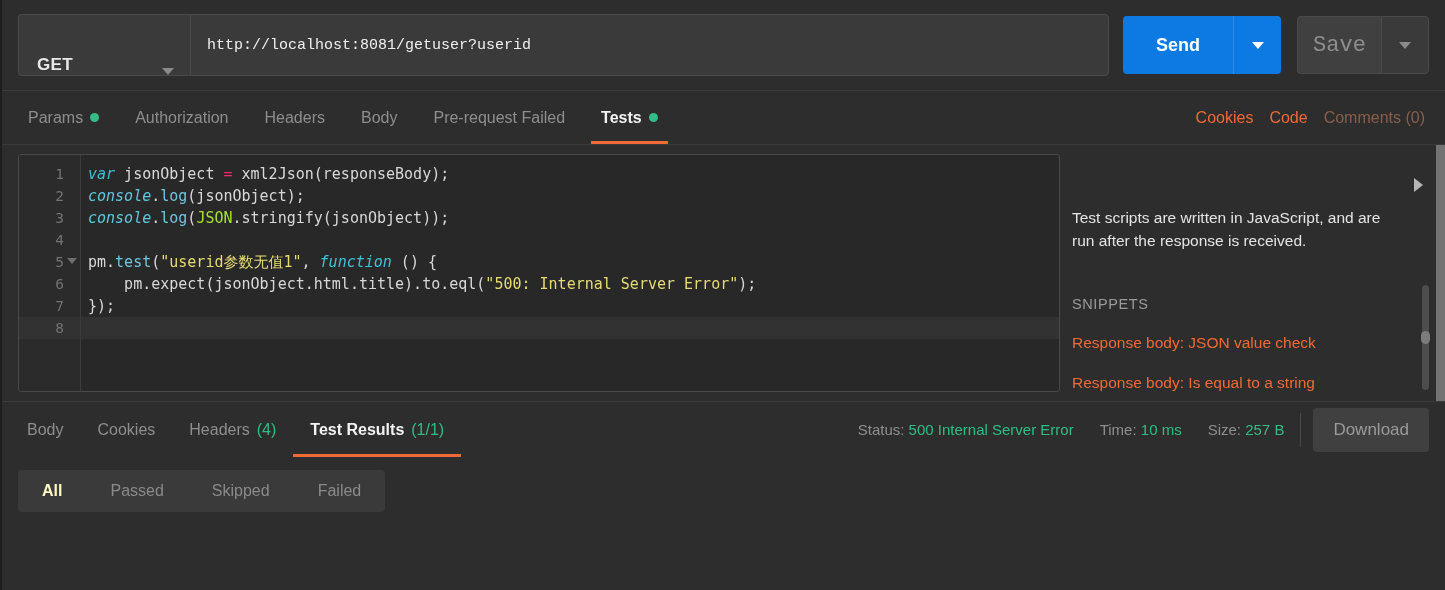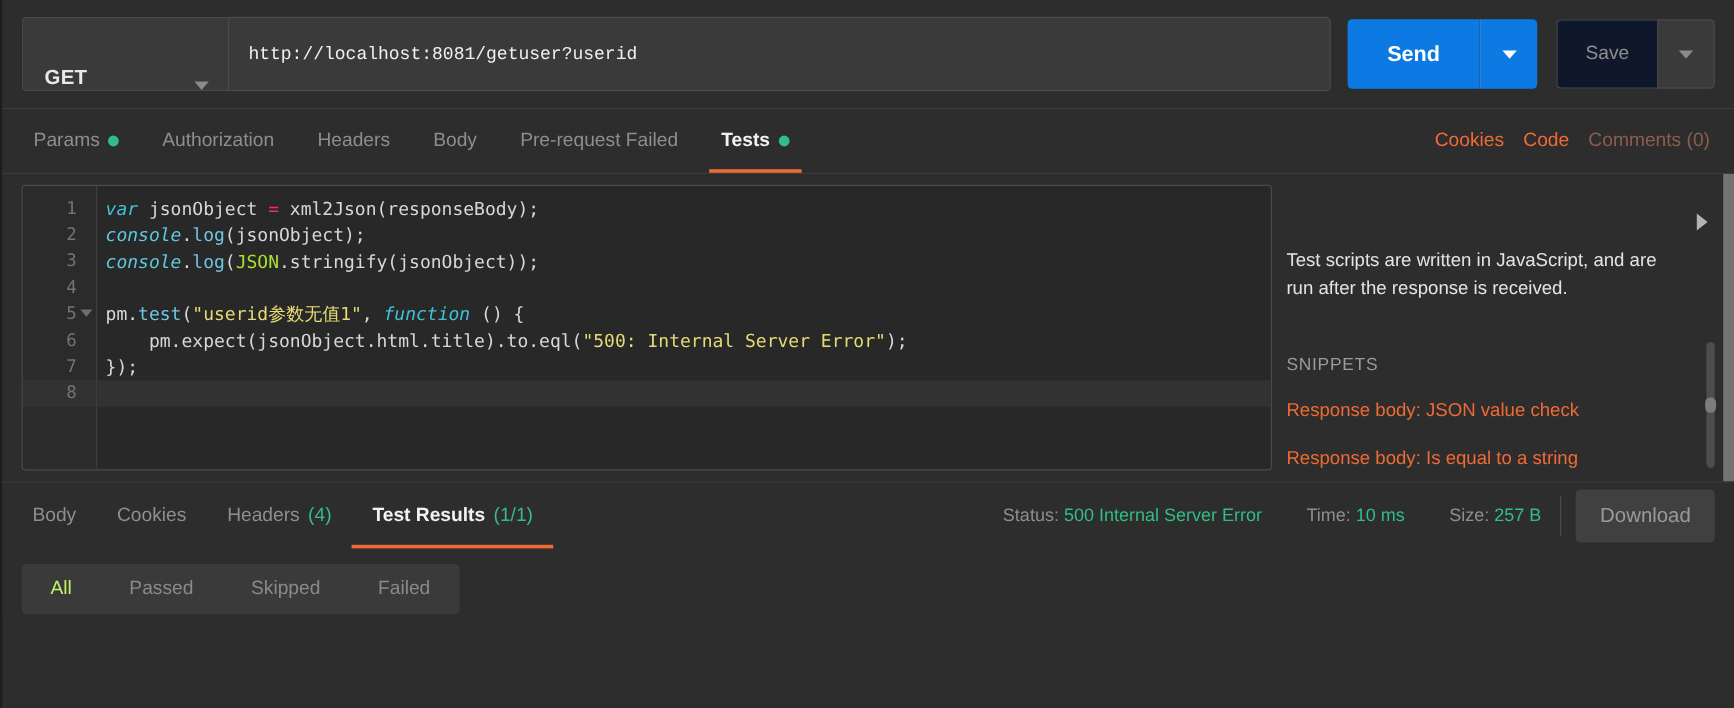--- a/index.html
+++ b/index.html
@@ -74,26 +74,26 @@
     border: none; border-left: 1px solid #2f8de8;
     border-radius: 0 4px 4px 0;
     display: flex; align-items: center; justify-content: center;
     cursor: pointer;
   }
   .send-caret .caret-dn { border-top-color: #ffffff; }
 
   .save-group { display: flex; margin-left: 16px; flex: 0 0 auto; }
   .save-btn {
     width: 84px; height: 58px;
-    background: #0f172a;
-    color: #8e8e8e; font-size: 16px;
+    background: #404040;
+    color: #8e8e8e; font-size: 22px;
     border: 1px solid #4a4a4a; border-right: none;
     border-radius: 4px 0 0 4px;
     cursor: pointer;
-    font-family: Liberation Sans, sans-serif;
+    font-family: Liberation Mono, monospace;
   }
   .save-caret {
     width: 48px; height: 58px;
     background: #3a3a3a;
     border: 1px solid #4a4a4a;
     border-radius: 0 4px 4px 0;
     display: flex; align-items: center; justify-content: center;
     cursor: pointer;
   }
 
@@ -257,21 +257,21 @@
   }
   .rtab.active { color: #f2f2f2; font-weight: bold; }
   .rtab.active::after {
     content: ""; position: absolute;
     left: 0; right: 0; bottom: 0; height: 3px;
     background: #f06a35;
   }
   .cnt-green { color: #31bd85; font-weight: normal; }
   .resp-meta {
     margin-left: auto;
-    display: flex; align-items: center; gap: 37px;
+    display: flex; align-items: center; gap: 26px;
     font-size: 15px; color: #8e8e8e;
   }
   .resp-meta .v { color: #31bd85; }
   .meta-sep {
     width: 1px; height: 34px; background: #4a4a4a;
     margin: 0 2px 0 16px; align-self: center;
   }
   .download-btn {
     margin-left: 10px; align-self: center;
     background: #404040; color: #9a9a9a;
@@ -294,21 +294,21 @@
     border-radius: 4px;
     overflow: hidden;
   }
   .filter-btn {
     padding: 12px 24px;
     font-size: 16px; color: #8a8a8a;
     background: transparent; border: none;
     cursor: pointer;
     font-family: "Liberation Sans", sans-serif;
   }
-  .filter-btn.active { color: #bef264; font-weight: normal; }
+  .filter-btn.active { color: #fef9c3; font-weight: bold; }
 
   .results {
     flex: 1 1 auto;
     position: relative;
     background: #2d2d2d;
     padding: 16px 0 0 16px;
   }
   .result-row { display: flex; align-items: center; gap: 18px; }
   .pass-badge {
     background: #31bd85; color: #ffffff;

